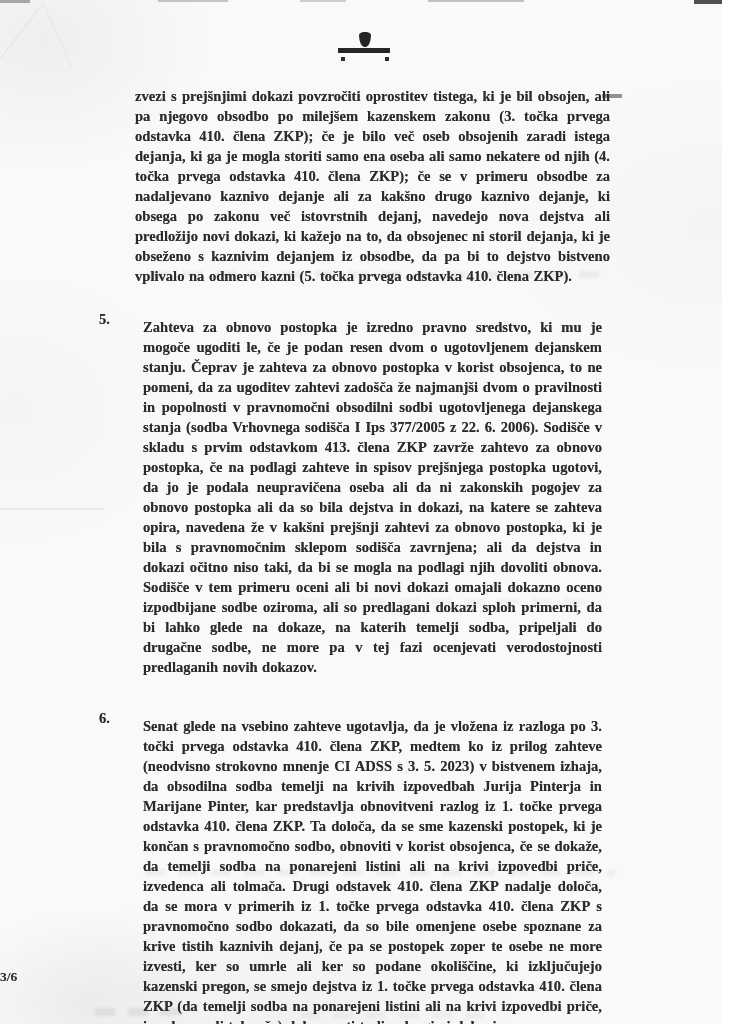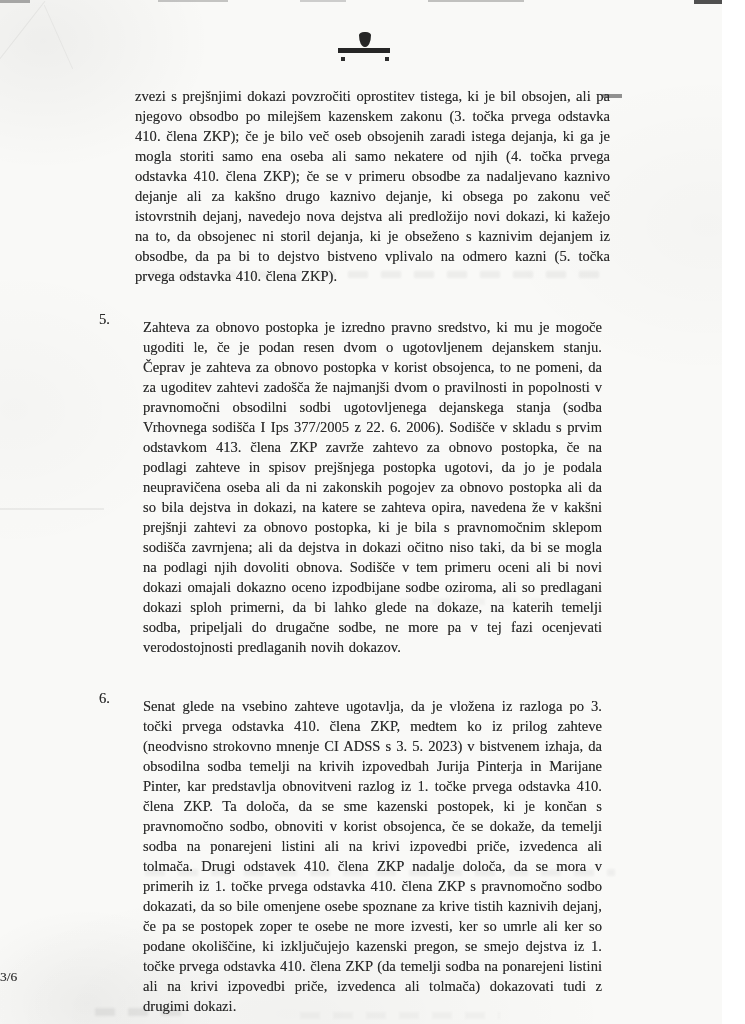--- a/index.html
+++ b/index.html
@@ -10,20 +10,21 @@
     overflow: hidden;
     background:
       radial-gradient(ellipse 260px 200px at 6% 4%, rgba(0,0,0,0.045), transparent 65%),
       radial-gradient(ellipse 300px 240px at 2% 40%, rgba(0,0,0,0.020), transparent 60%),
       radial-gradient(ellipse 360px 260px at 98% 22%, rgba(0,0,0,0.018), transparent 60%),
       radial-gradient(ellipse 500px 200px at 40% 99%, rgba(0,0,0,0.030), transparent 65%),
       radial-gradient(ellipse 220px 160px at 12% 98%, rgba(0,0,0,0.045), transparent 60%),
       #f9f9f7;
     font-family: "Liberation Serif", "DejaVu Serif", serif;
     color: #2b2b2b;
+    font-weight: bold;
   }
 
   
   .artifact { position: absolute; pointer-events: none; }
   .top-dash { background: #4a4a4a; }
   .td1 { left: 0;   top: 0; width: 30px;  height: 3px; opacity: .45; }
   .td2 { left: 158; top: 0; width: 70px;  height: 2px; opacity: .30; left: 158px; }
   .td3 { left: 300px; top: 0; width: 46px; height: 2px; opacity: .25; }
   .td4 { left: 428px; top: 0; width: 96px; height: 2px; opacity: .32; }
   .td5 { left: 694px; top: 0; width: 51px; height: 4px; opacity: .85; background:#333; }

